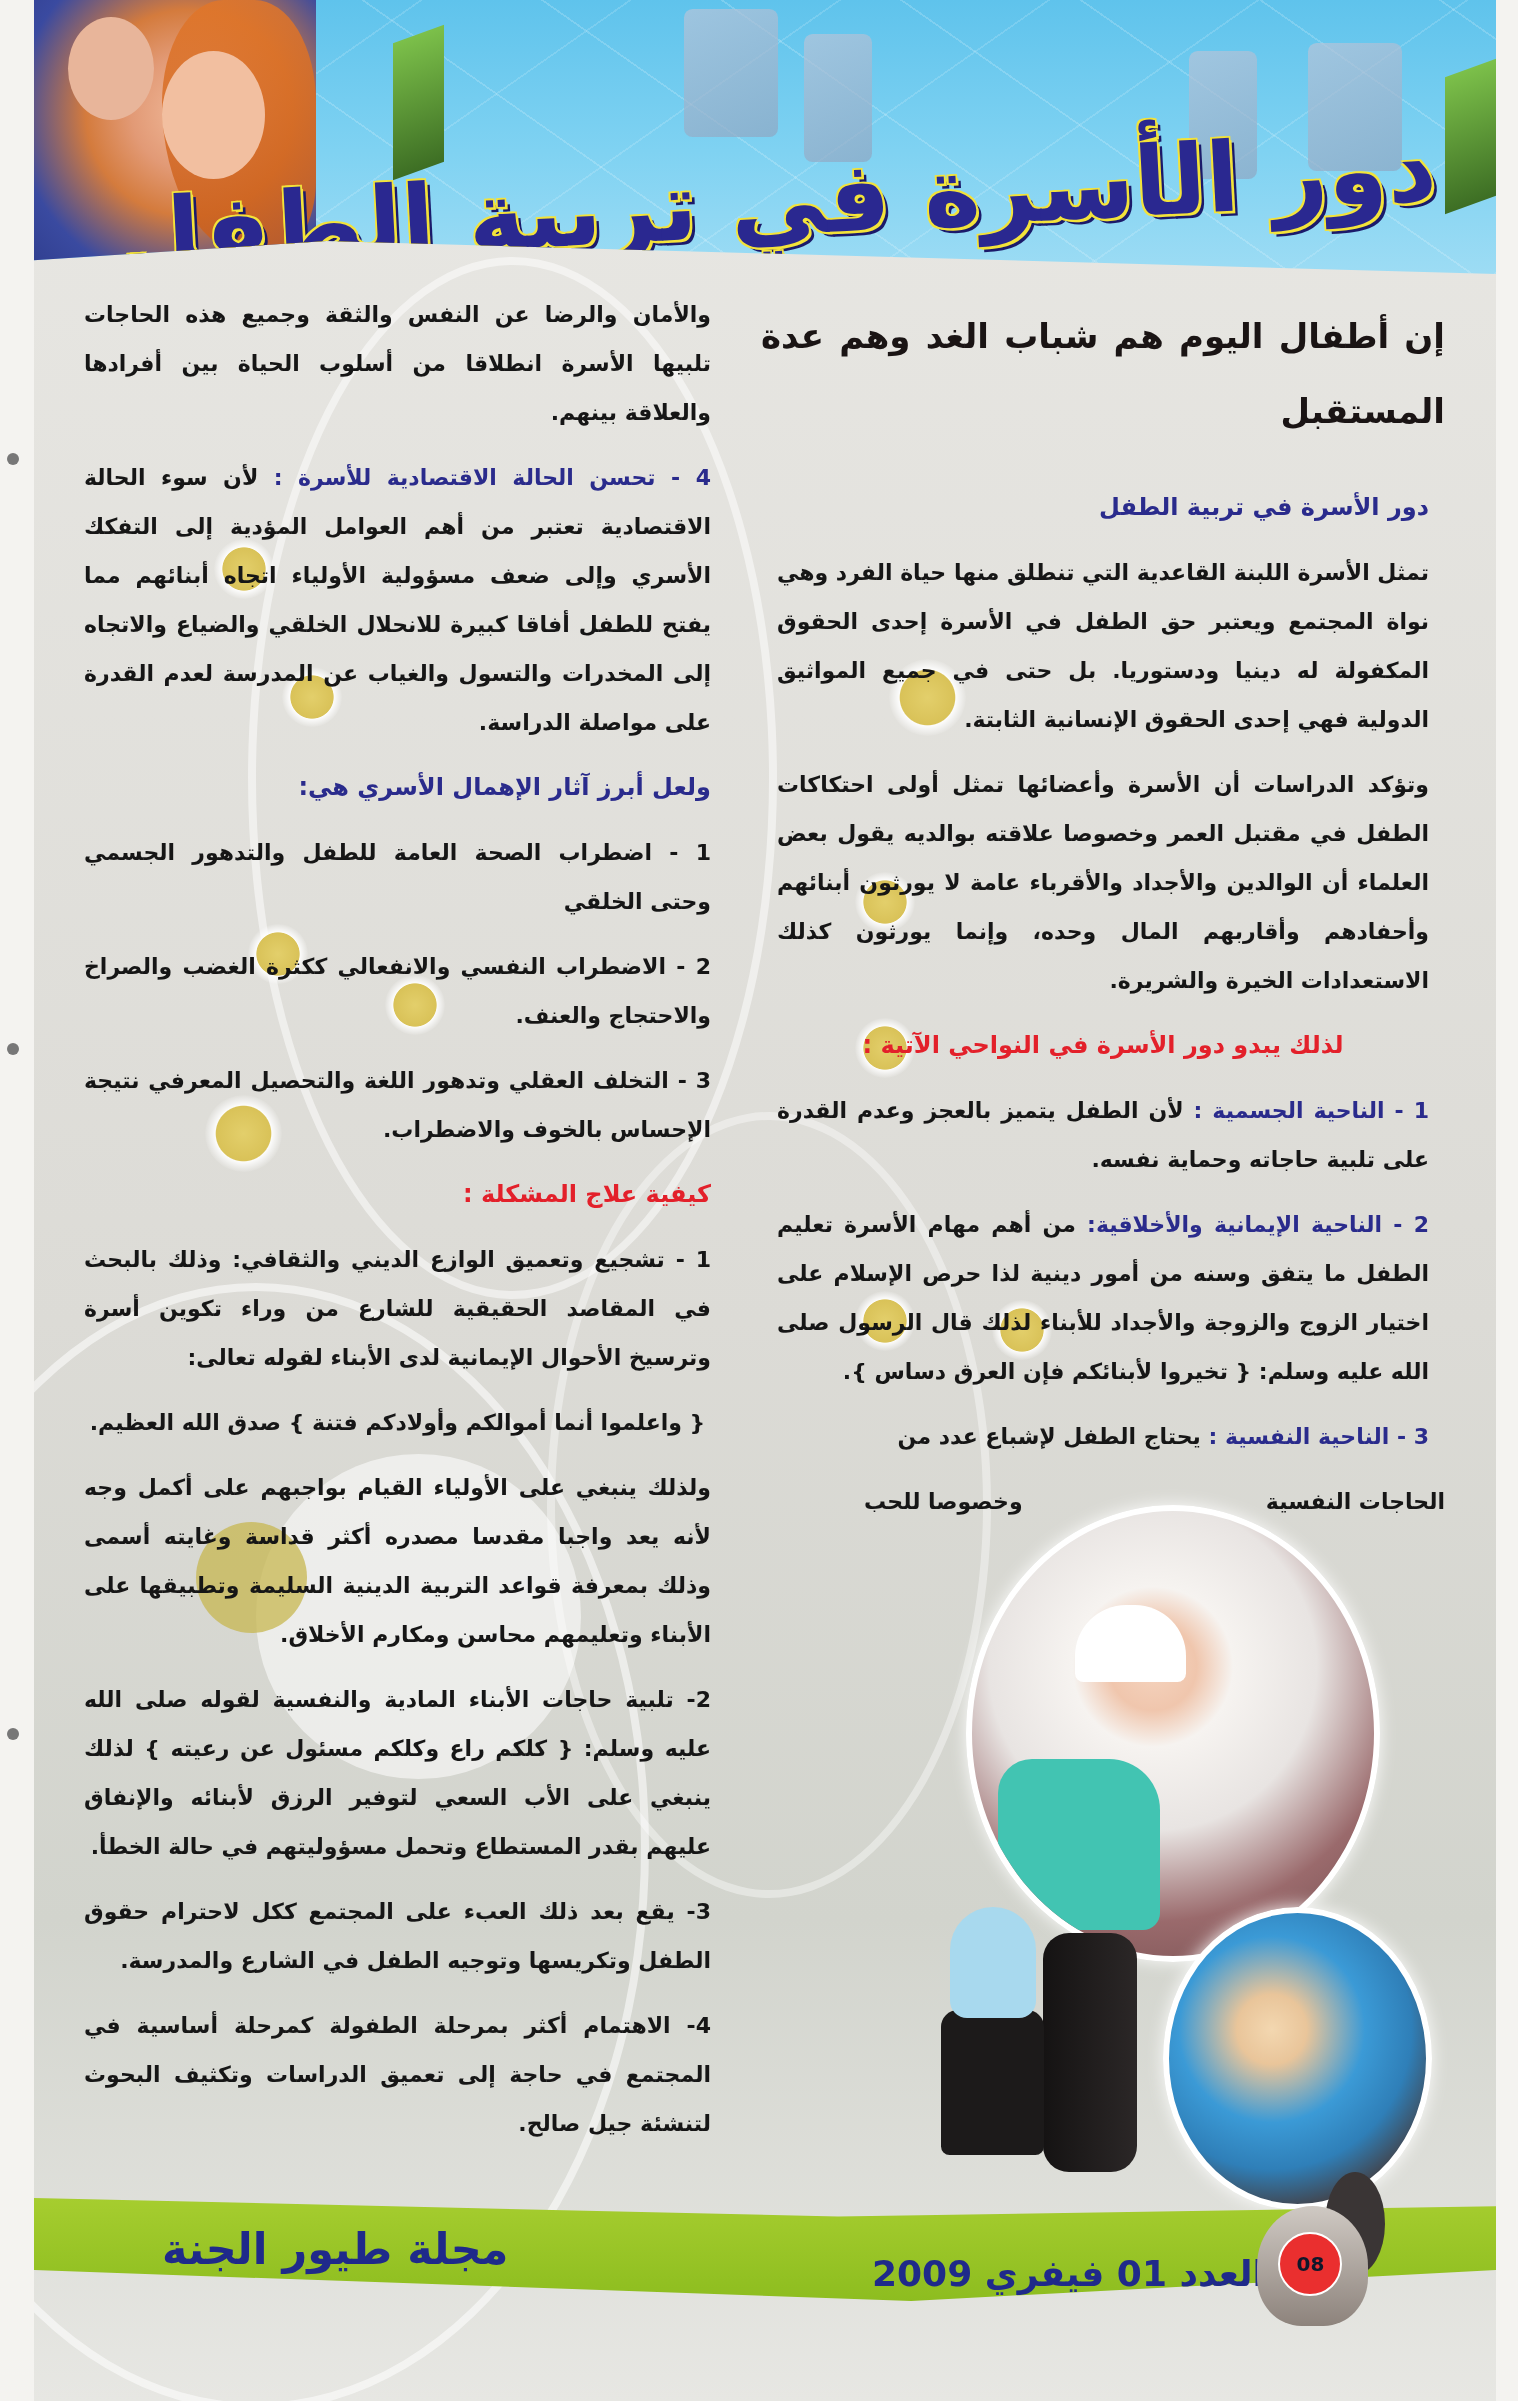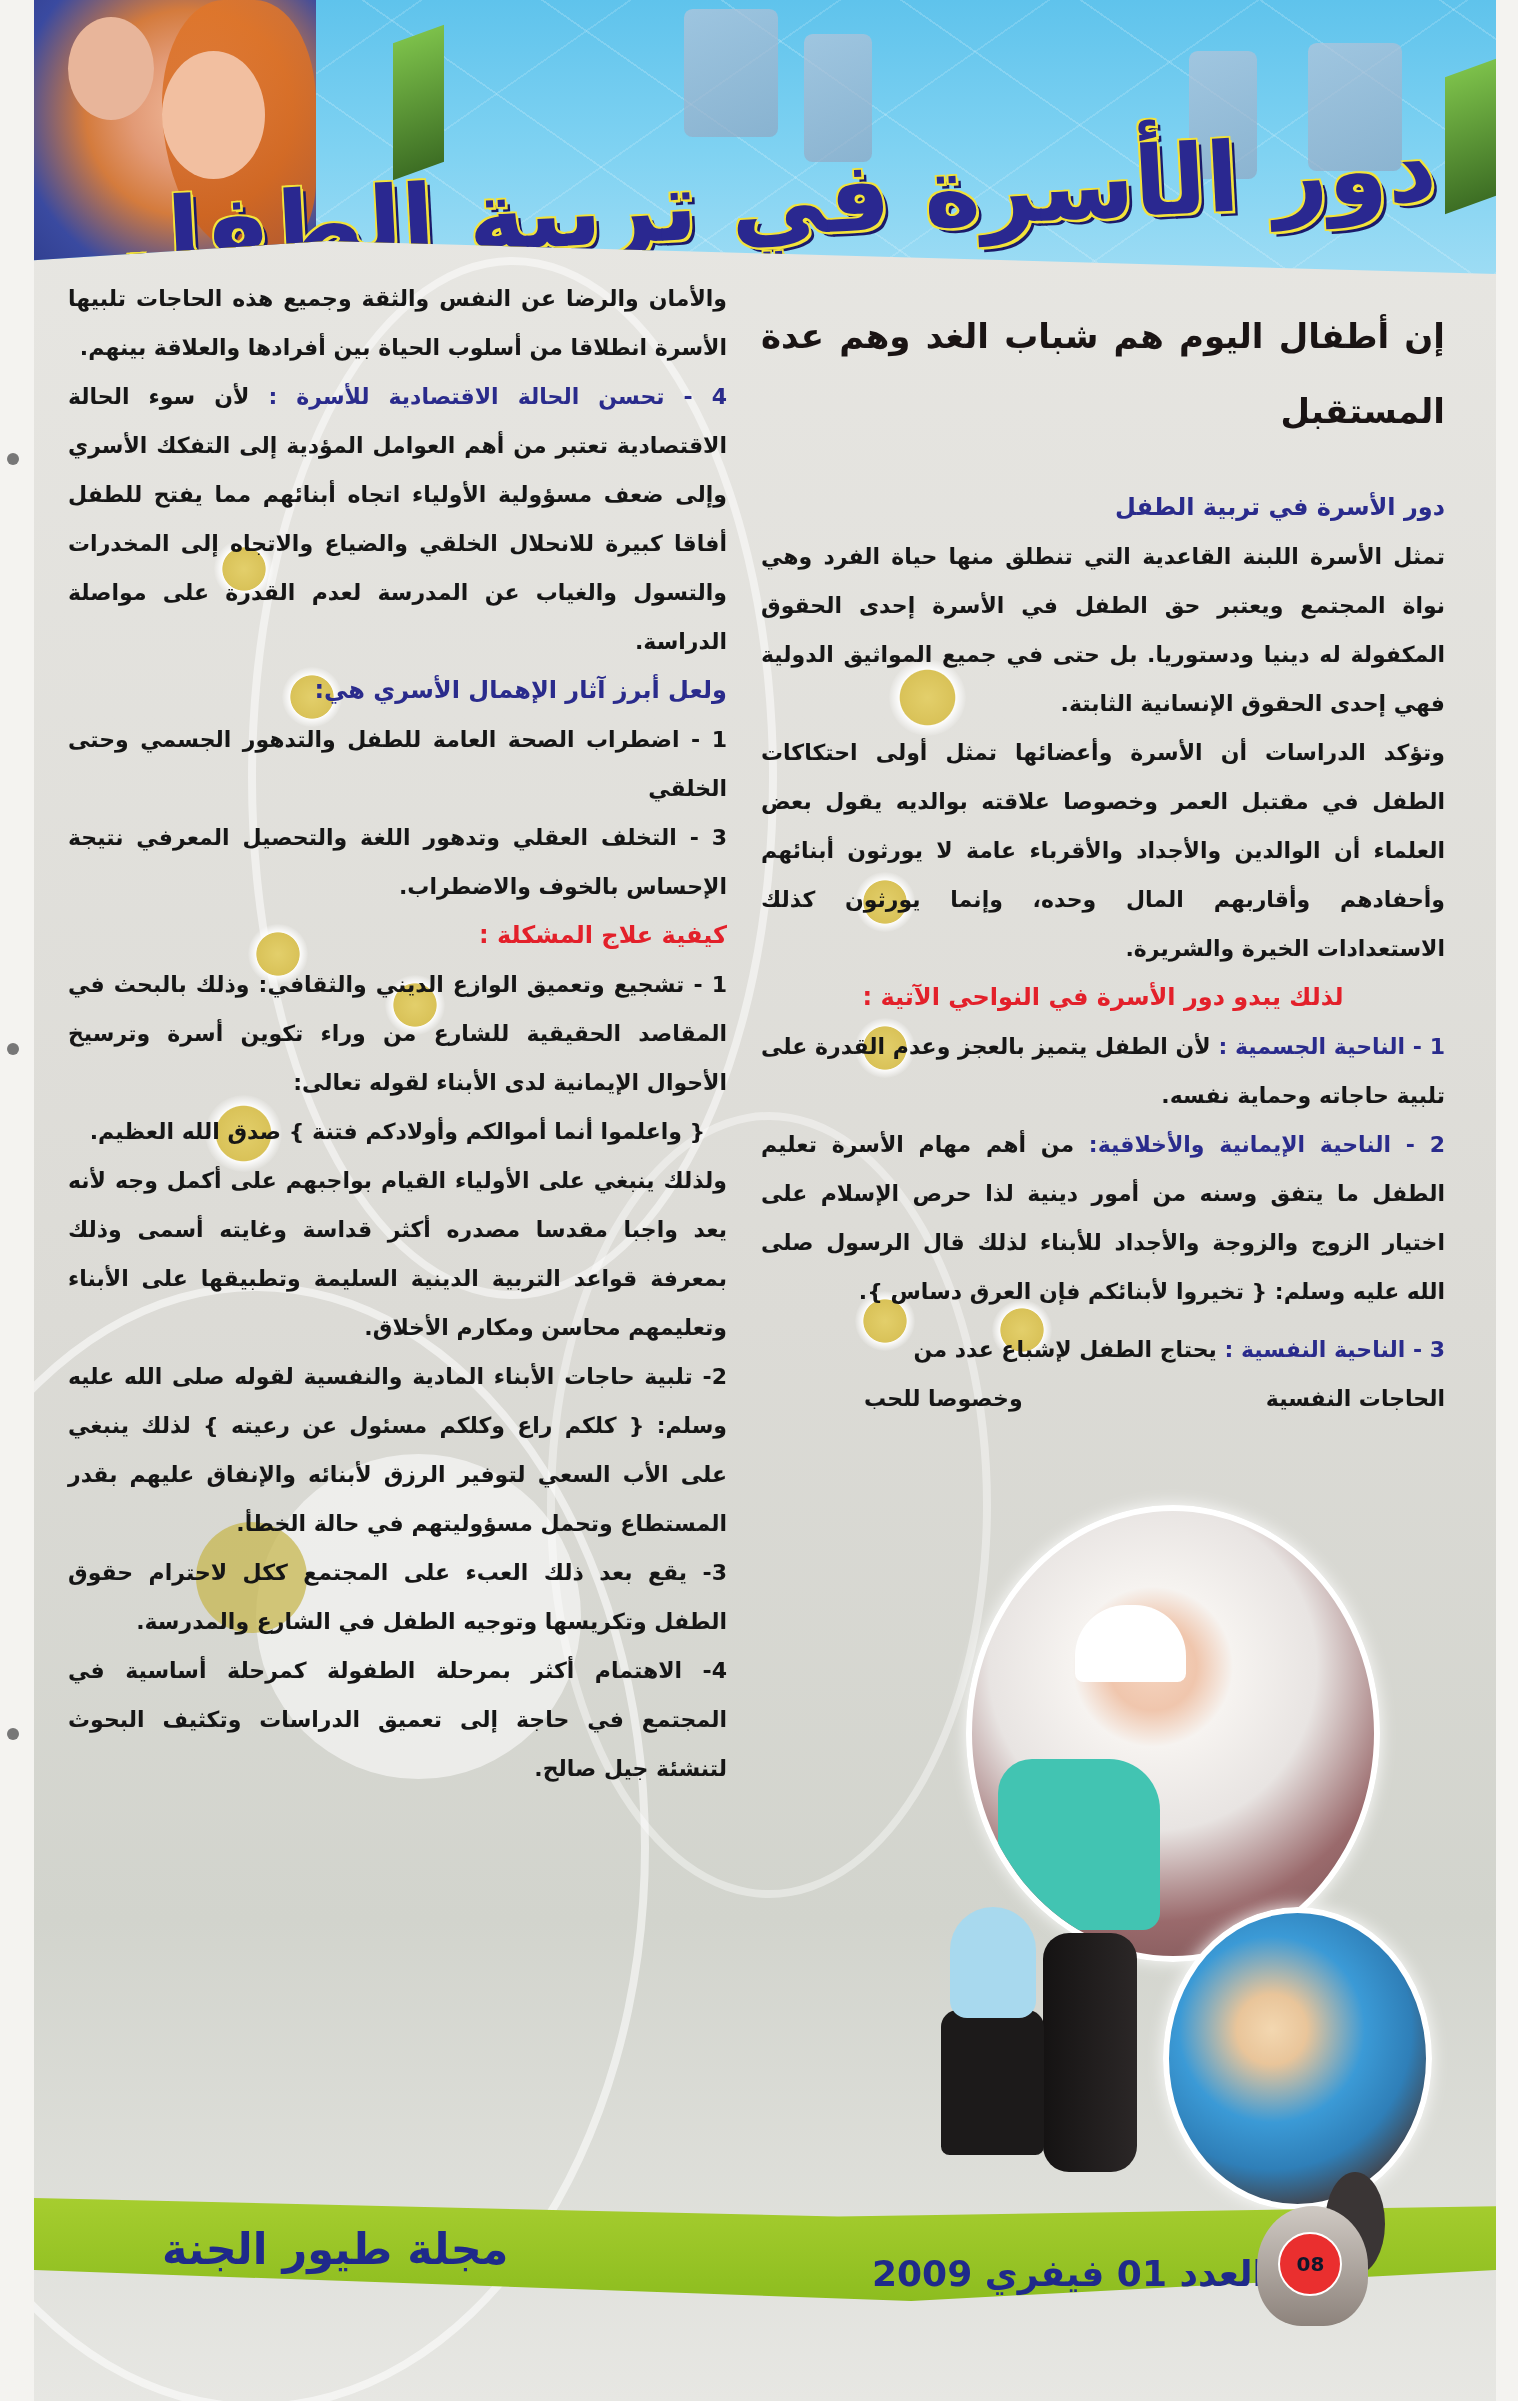--- a/index.html
+++ b/index.html
@@ -21,21 +21,21 @@
   .title{position:absolute;right:60px;top:111px;font-family:"DejaVu Sans",sans-serif;font-weight:bold;font-size:96px;color:#2a2890;letter-spacing:1.7px;
     text-shadow:2.6px 2.6px 0 #f3e33a,-1.7px -1.7px 0 #f3e33a,1.7px -1.7px 0 #f3e33a,-1.7px 1.7px 0 #f3e33a,5.1px 5.1px 0 #1b1a6a;transform:rotate(-3deg);transform-origin:right center;white-space:nowrap;}
   
   .col{position:absolute;font-family:"DejaVu Sans",sans-serif;font-weight:bold;font-size:22px;line-height:49px;color:#161616;text-align:justify;direction:rtl;}
   .col-right{right:51px;top:299px;width:684px;}
   .col-left{left:34px;top:274px;width:659px;}
   .lead{font-size:34px;line-height:75px;color:#1a1414;font-weight:bold;margin:0 0 34px 0;}
   .subhead{color:#2a2b8c;font-size:24px;}
   .red{color:#e3202a;font-size:24px;}
   .blue{color:#2a2b8c;}
-  p{margin:0;}
+  p{margin:16px;}
   .center{text-align:center;}
   .split{display:flex;justify-content:space-between;padding-left:103px;}
   
   .photo{position:absolute;border-radius:50%;overflow:hidden;border:6.8px solid #fff;box-shadow:0 0 17px rgba(255,255,255,.9);}
   .photo1{left:932px;top:1505px;width:402px;height:445px;background:radial-gradient(circle at 45% 35%,#f5d4bf 0%,#f0c6ad 12%,#f6f3f0 22%,#e8e4e2 45%,#9a6a6c 70%,#6f4b4c 100%);}
   .kid-shirt{position:absolute;left:26px;top:248px;width:162px;height:171px;background:#42c4b2;border-radius:34px 51px 17px 17px;}
   .kid-cap{position:absolute;left:103px;top:94px;width:111px;height:77px;background:#fff;border-radius:51px 51px 8.6px 8.6px;}
   .photo2{left:1129px;top:1907px;width:257px;height:291px;background:radial-gradient(circle at 40% 40%,#f3d7b0 0%,#e9c59a 15%,#3b9ad6 40%,#2f7fb8 60%,#4a2c20 85%);}
   .girl{position:absolute;left:907px;top:1907px;width:103px;height:274px;}
   .girl-scarf{position:absolute;left:8.6px;top:0;width:86px;height:111px;background:#a8d9ee;border-radius:43px 43px 17px 17px;}
@@ -113,20 +113,21 @@
   </div>
 
   <div class="col col-left">
     <p>والأمان والرضا عن النفس والثقة وجميع هذه الحاجات تلبيها الأسرة انطلاقا من أسلوب الحياة بين أفرادها والعلاقة بينهم.</p>
     <p>
       <span class="blue">4 - تحسن الحالة الاقتصادية للأسرة :</span>
       <span>لأن سوء الحالة الاقتصادية تعتبر من أهم العوامل المؤدية إلى التفكك الأسري وإلى ضعف مسؤولية الأولياء اتجاه أبنائهم مما يفتح للطفل أفاقا كبيرة للانحلال الخلقي والضياع والاتجاه إلى المخدرات والتسول والغياب عن المدرسة لعدم القدرة على مواصلة الدراسة.</span>
     </p>
     <p class="blue" style="font-size:24px;">ولعل أبرز آثار الإهمال الأسري هي:</p>
     <p>1 - اضطراب الصحة العامة للطفل والتدهور الجسمي وحتى الخلقي</p>
+    <p>2 - الاضطراب النفسي والانفعالي ككثرة الغضب والصراخ والاحتجاج والعنف.</p>
     <p>3 - التخلف العقلي وتدهور اللغة والتحصيل المعرفي نتيجة الإحساس بالخوف والاضطراب.</p>
     <p class="red">كيفية علاج المشكلة :</p>
     <p>1 - تشجيع وتعميق الوازع الديني والثقافي: وذلك بالبحث في المقاصد الحقيقية للشارع من وراء تكوين أسرة وترسيخ الأحوال الإيمانية لدى الأبناء لقوله تعالى:</p>
     <p class="center">{ واعلموا أنما أموالكم وأولادكم فتنة } صدق الله العظيم.</p>
     <p>ولذلك ينبغي على الأولياء القيام بواجبهم على أكمل وجه لأنه يعد واجبا مقدسا مصدره أكثر قداسة وغايته أسمى وذلك بمعرفة قواعد التربية الدينية السليمة وتطبيقها على الأبناء وتعليمهم محاسن ومكارم الأخلاق.</p>
     <p>2- تلبية حاجات الأبناء المادية والنفسية لقوله صلى الله عليه وسلم: { كلكم راع وكلكم مسئول عن رعيته } لذلك ينبغي على الأب السعي لتوفير الرزق لأبنائه والإنفاق عليهم بقدر المستطاع وتحمل مسؤوليتهم في حالة الخطأ.</p>
     <p>3- يقع بعد ذلك العبء على المجتمع ككل لاحترام حقوق الطفل وتكريسها وتوجيه الطفل في الشارع والمدرسة.</p>
     <p>4- الاهتمام أكثر بمرحلة الطفولة كمرحلة أساسية في المجتمع في حاجة إلى تعميق الدراسات وتكثيف البحوث لتنشئة جيل صالح.</p>
   </div>
 

